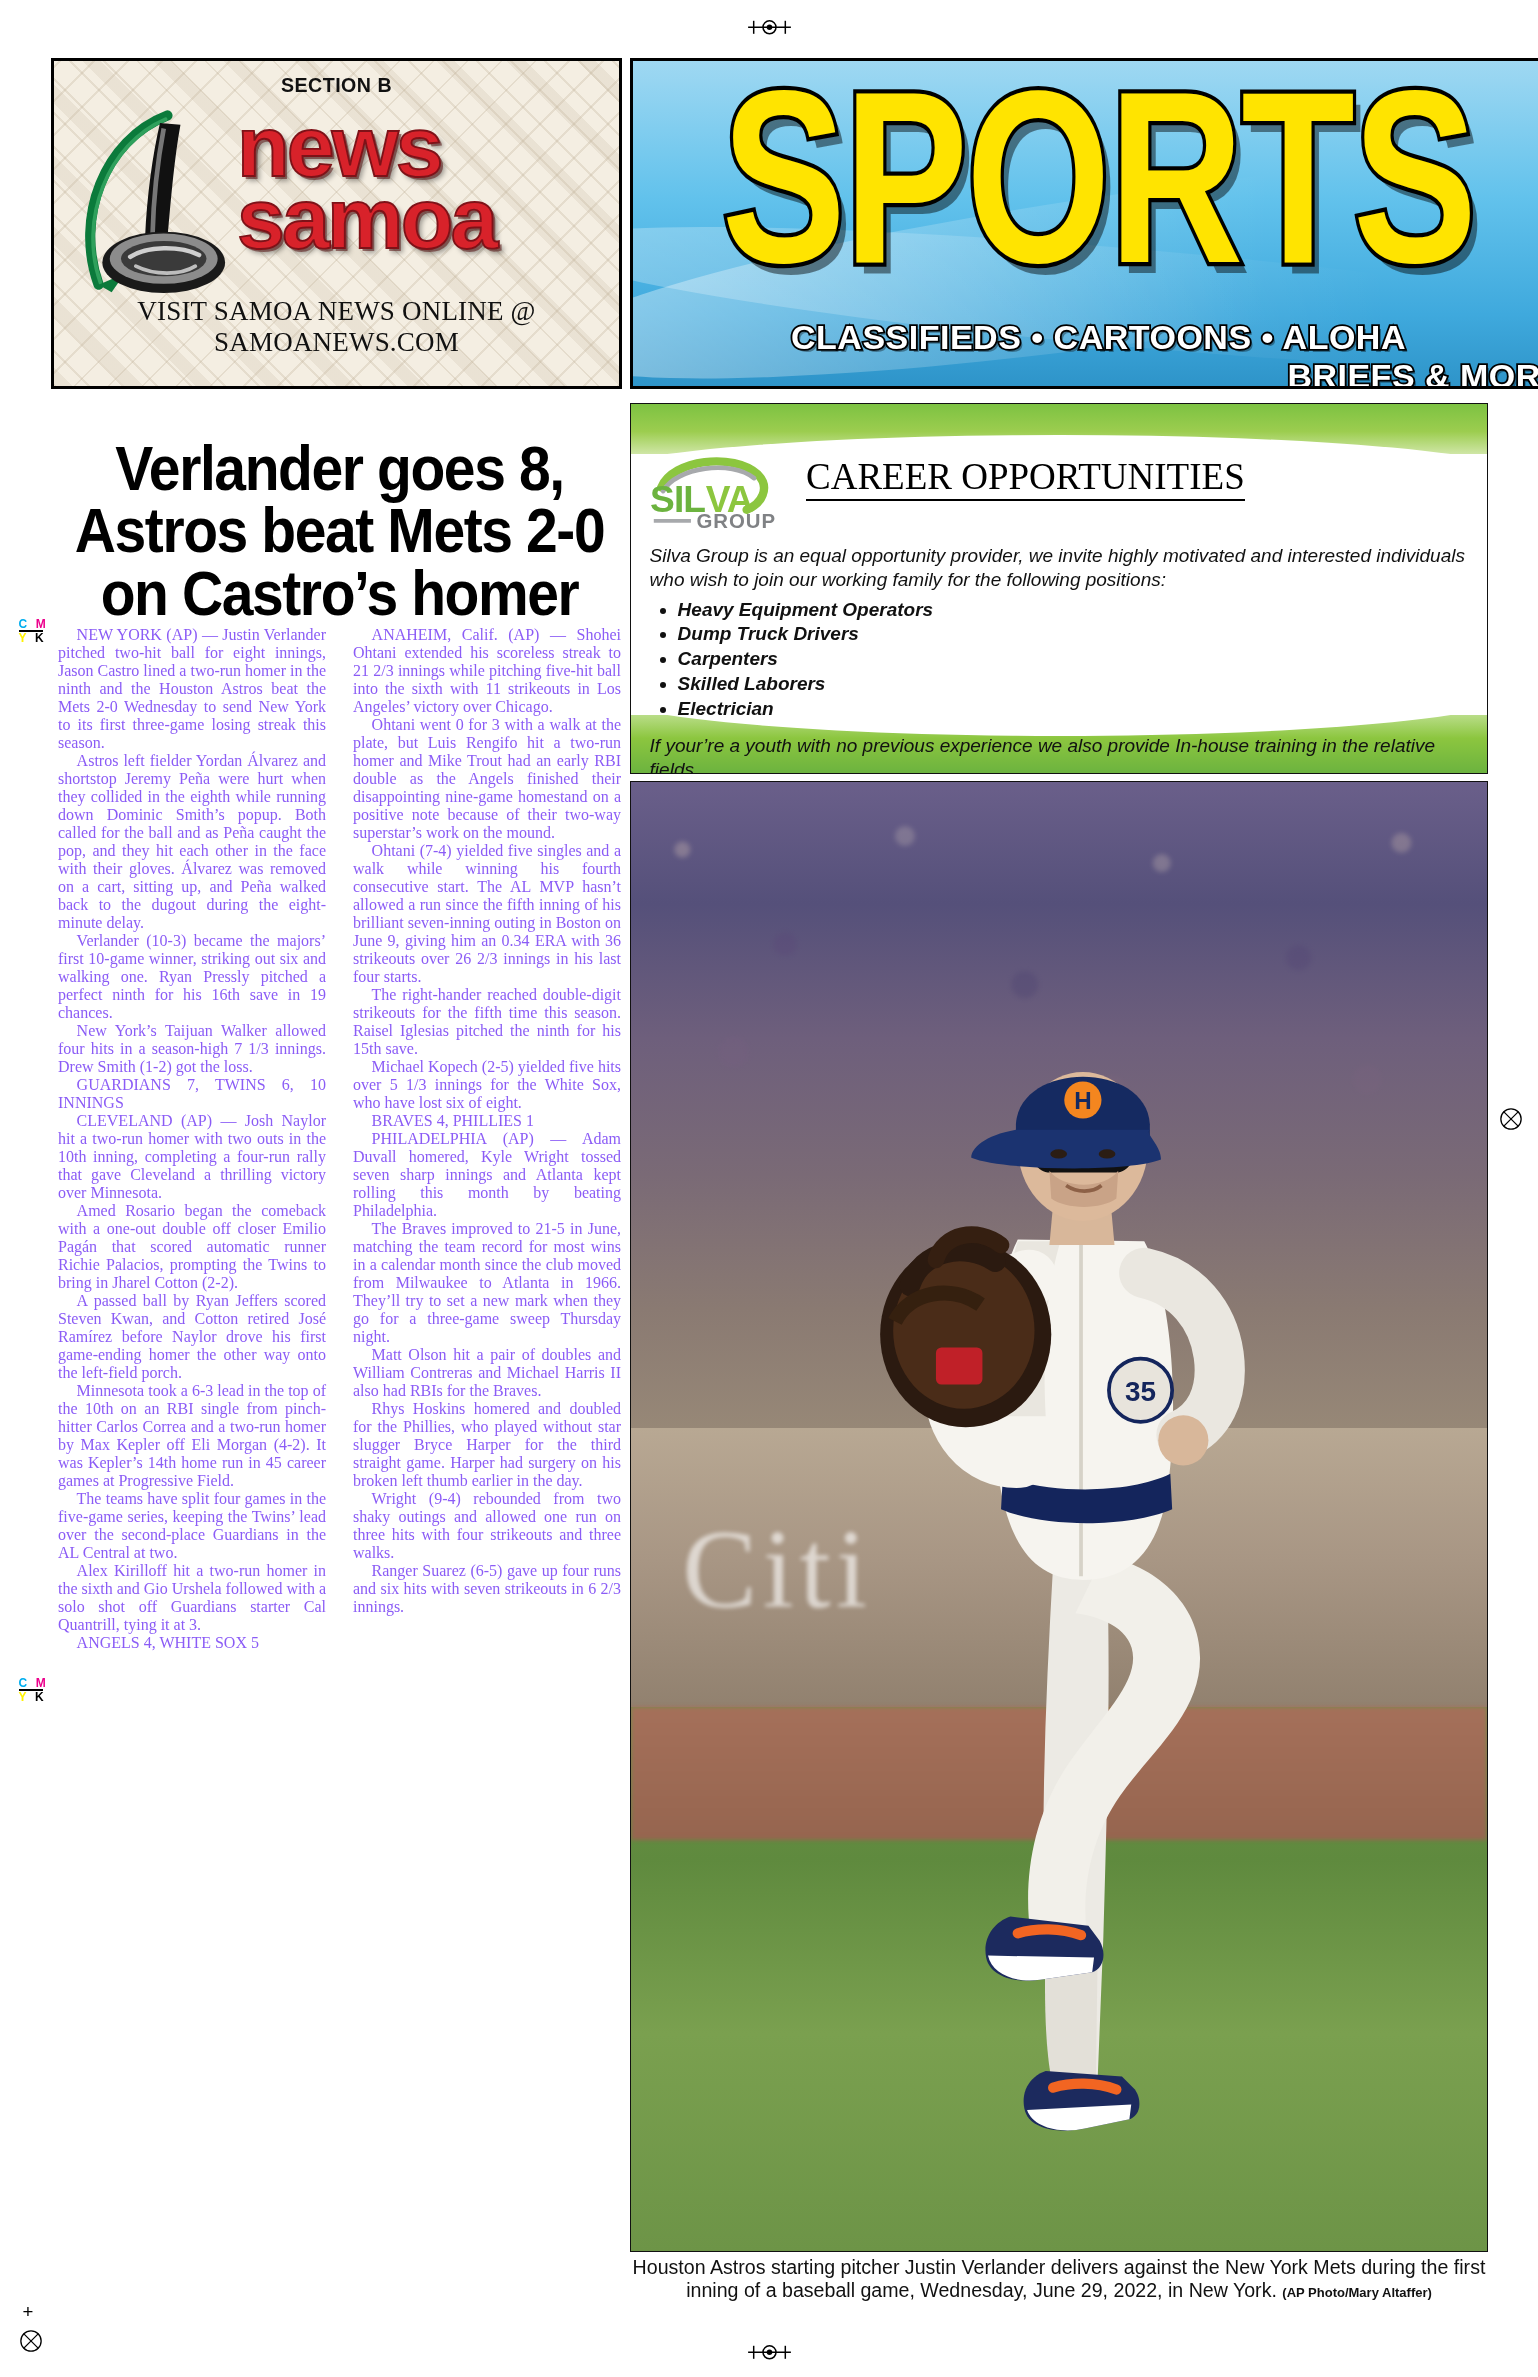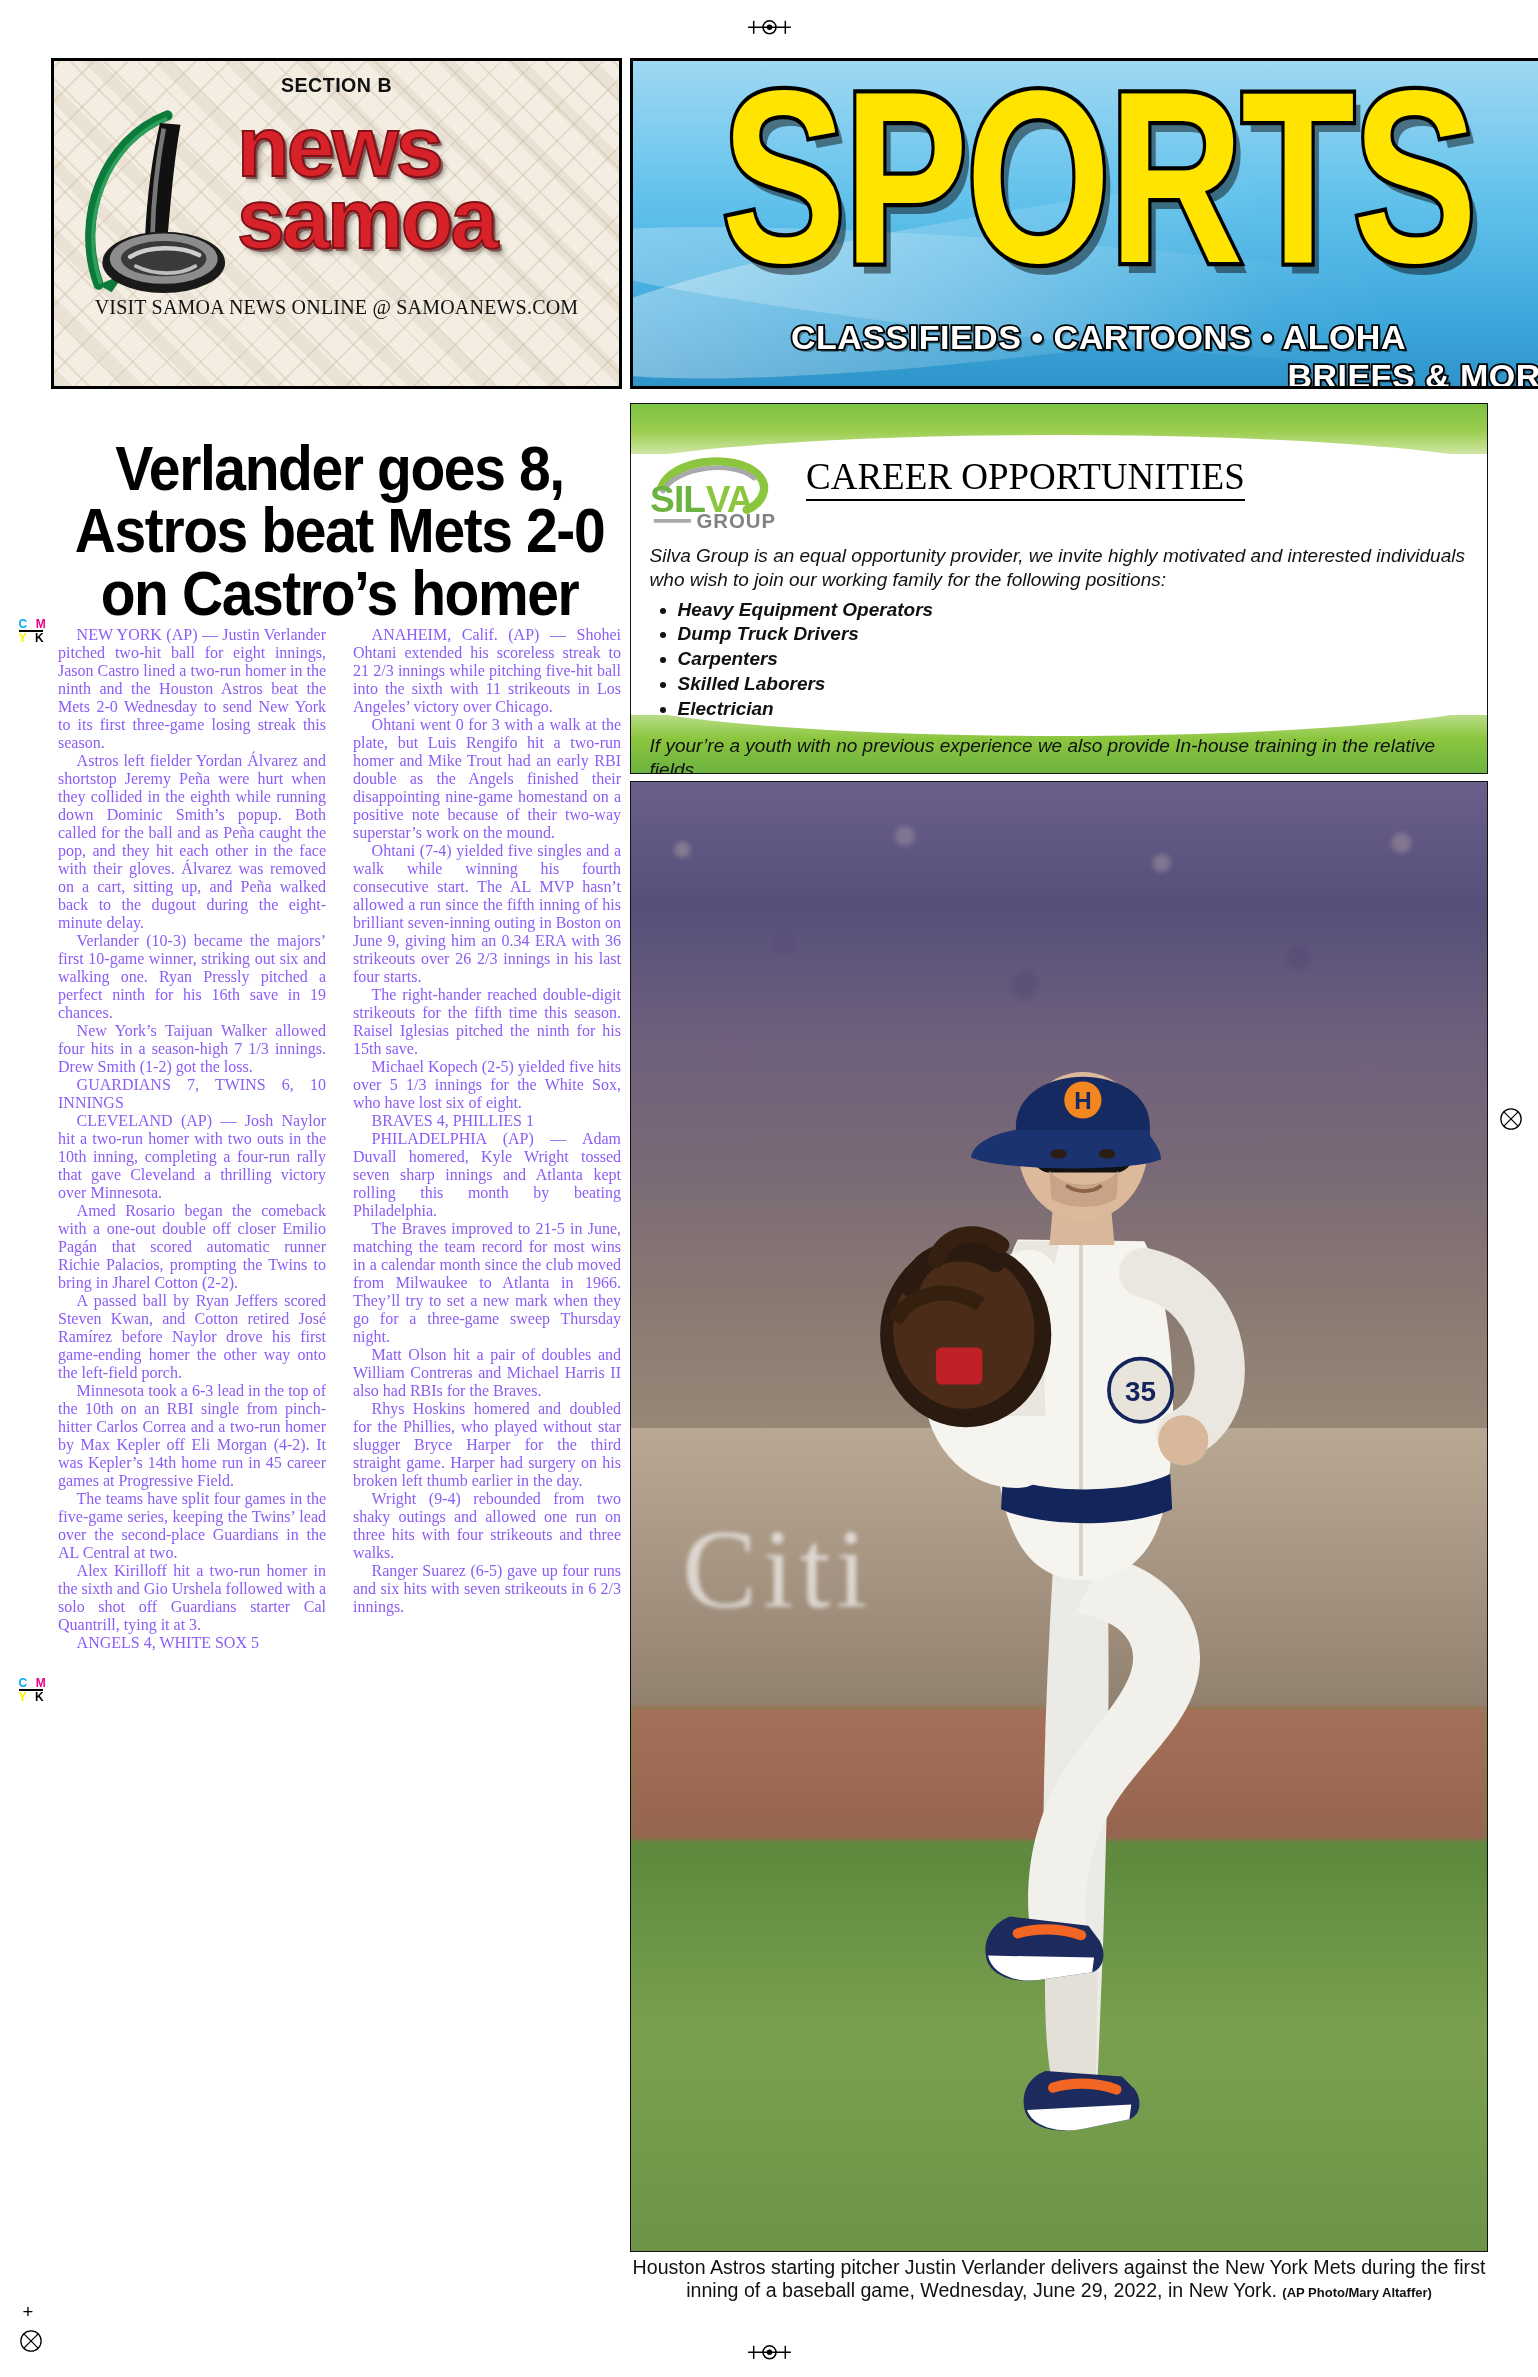--- a/index.html
+++ b/index.html
@@ -28,21 +28,21 @@
   }
   .section-b{position:absolute;top:13px;left:0;right:0;text-align:center;
      font-family:"Liberation Sans",sans-serif;font-weight:700;font-size:19.6px;letter-spacing:0.5px;color:#111;}
   .logo-wrap{position:absolute;left:0;top:41px;width:100%;height:200px;}
   .logo-art{position:absolute;left:13px;top:3.7px;width:186px;height:191px;}
   .logo-words{position:absolute;left:183px;top:7.5px;width:377px;}
   .logo-words .ln{font-family:"Liberation Sans",sans-serif;font-weight:700;font-size:86px;
      line-height:.84;color:#D8222A;letter-spacing:-2.8px;
      text-shadow:2.8px 2.8px 0 rgba(90,20,20,.55), 4.7px 4.7px 5.6px rgba(0,0,0,.35);
      -webkit-text-stroke:1.9px #7e1218;}
-  .mh-url{position:absolute;left:0;right:0;top:235px;text-align:center;font-size:20px;color:#111;
+  .mh-url{position:absolute;left:0;right:0;top:235px;text-align:center;font-size:27px;color:#111;
      font-family:"Liberation Serif",serif;letter-spacing:0.2px;}
   .mh-date{position:absolute;left:0;right:0;top:265px;text-align:center;
      font-family:"Liberation Sans",sans-serif;font-weight:700;font-size:22.4px;color:#111;}
 
   
   .sports{position:absolute;left:630px;top:58px;width:937px;height:331px;border:3.7px solid #000;
      box-sizing:border-box;overflow:hidden;
      background:linear-gradient(180deg,#9fd8f2 0%,#62c2ec 42%,#3fa9dd 78%,#2e94c9 100%);}
   .sports .swoosh{position:absolute;left:-10%;top:40%;width:130%;height:46%;
      background:linear-gradient(100deg,rgba(255,255,255,.42),rgba(255,255,255,0) 60%);

